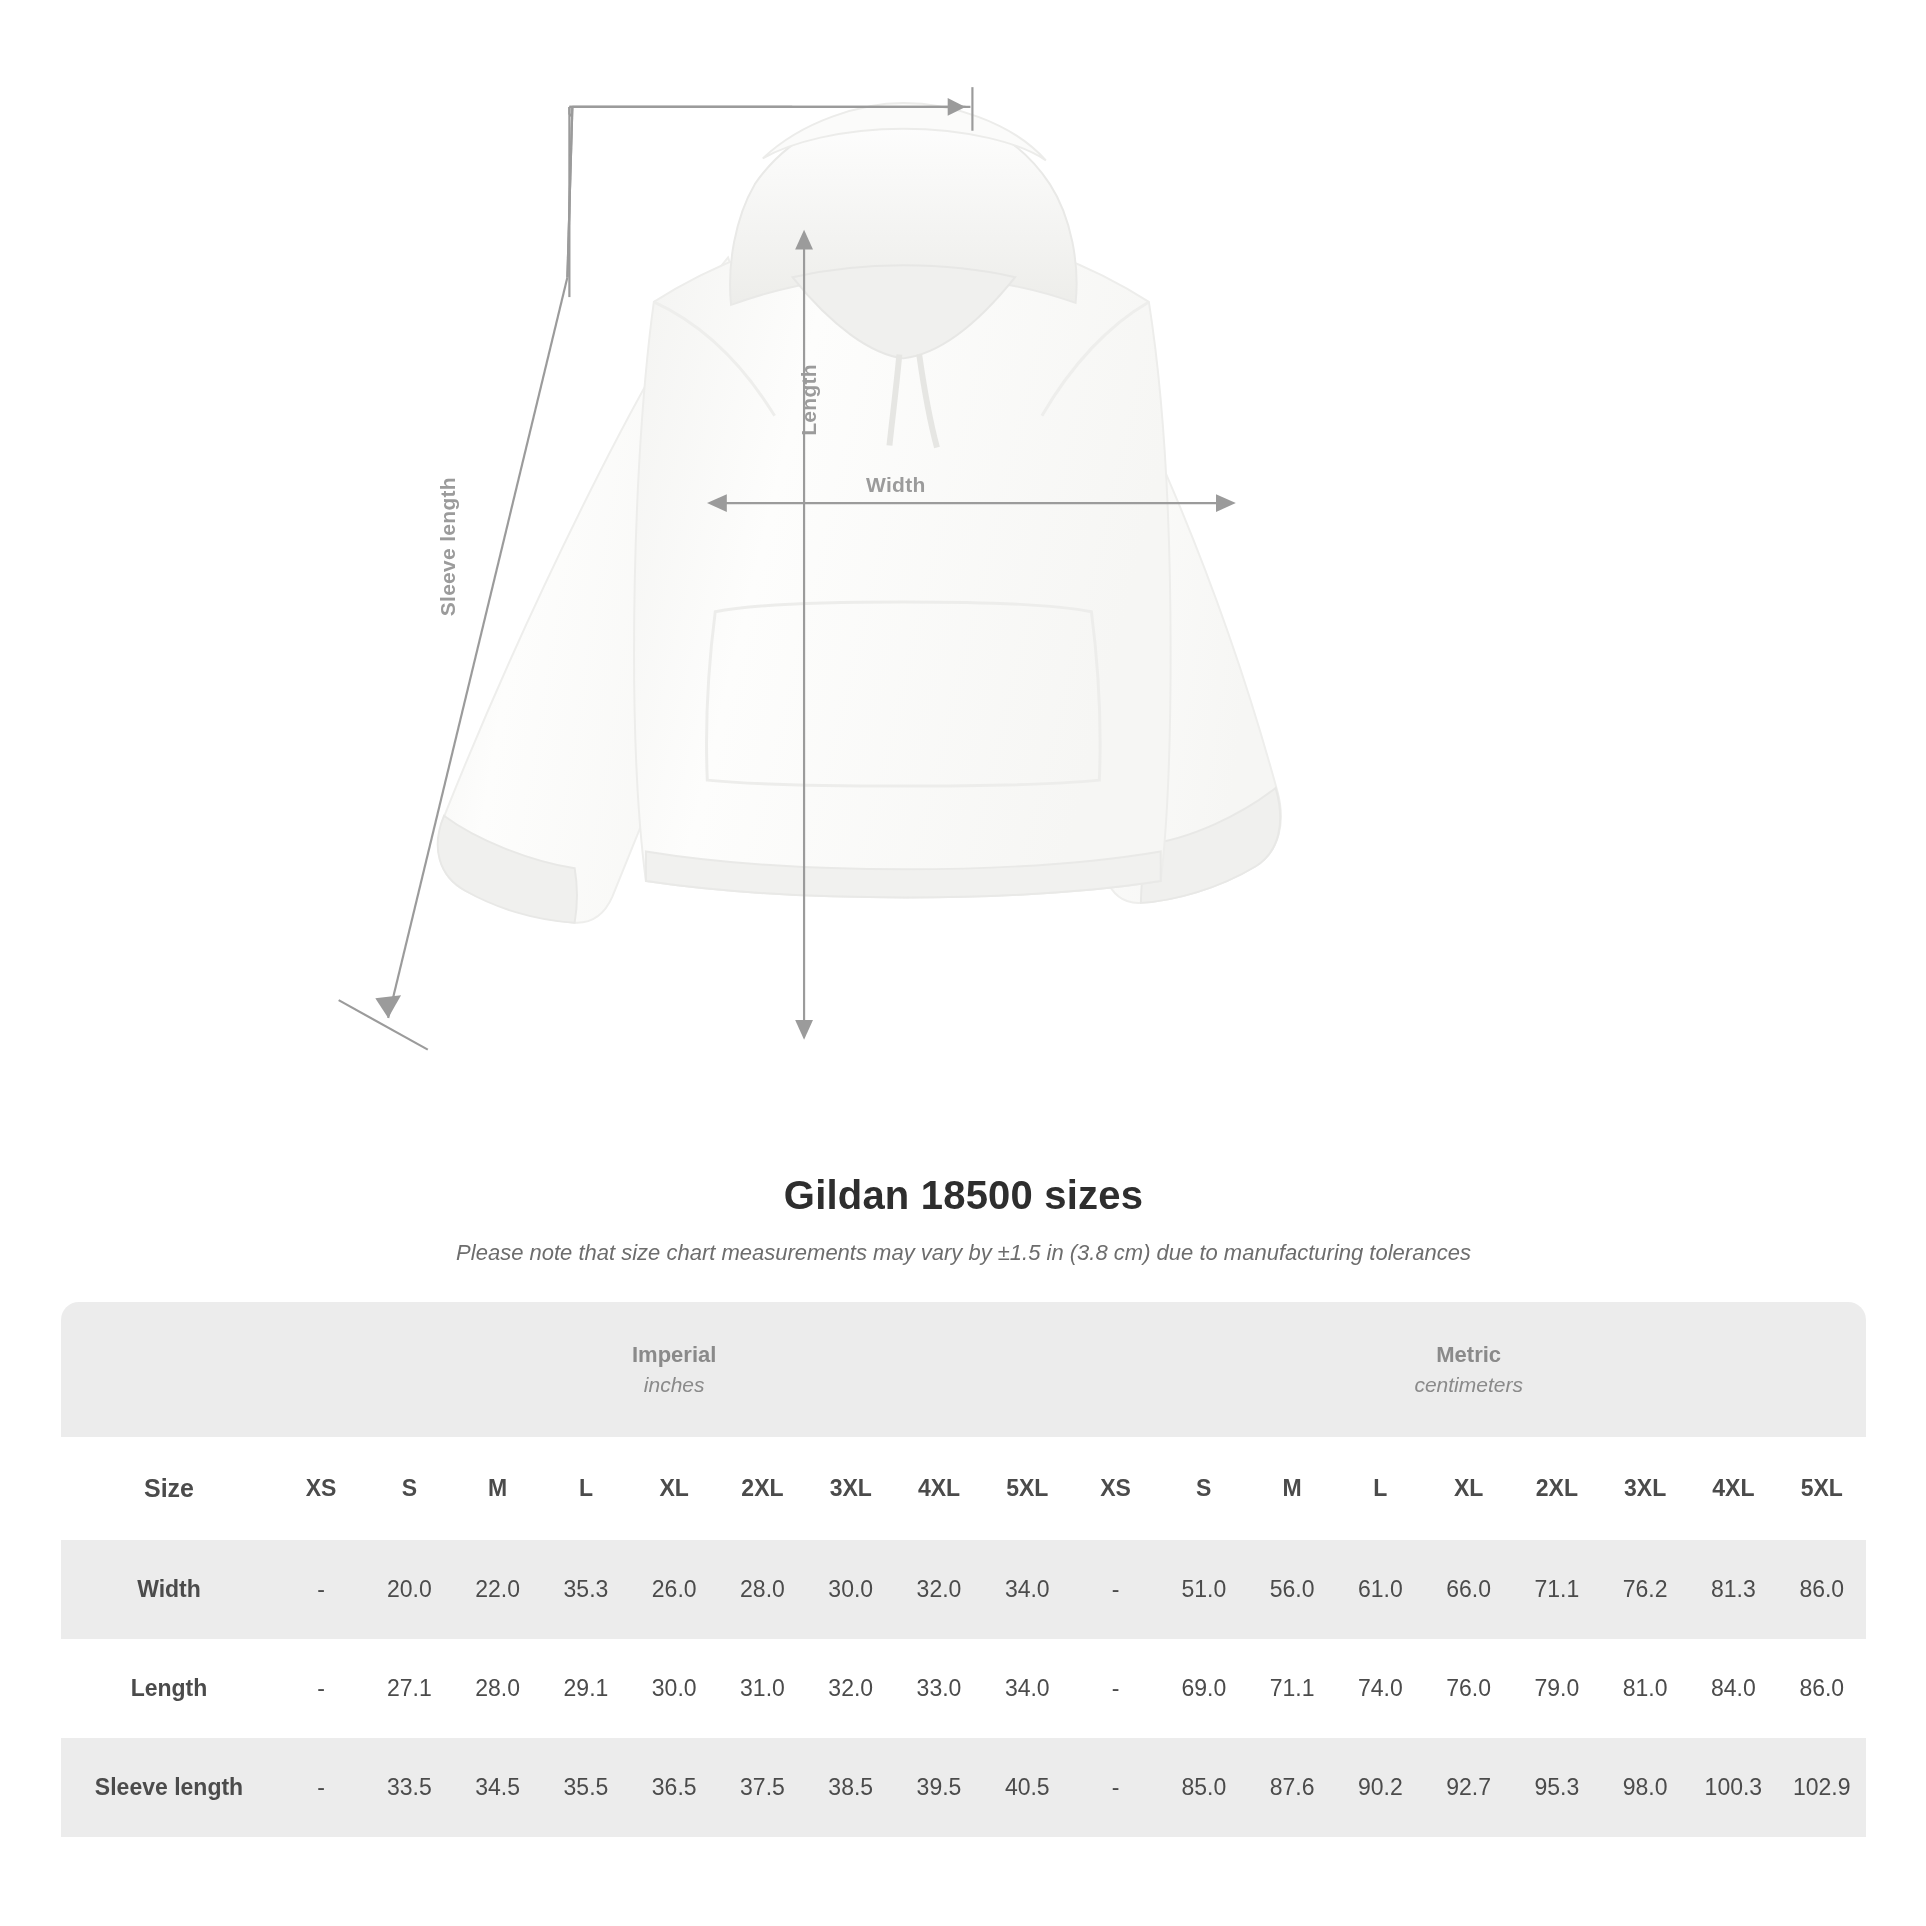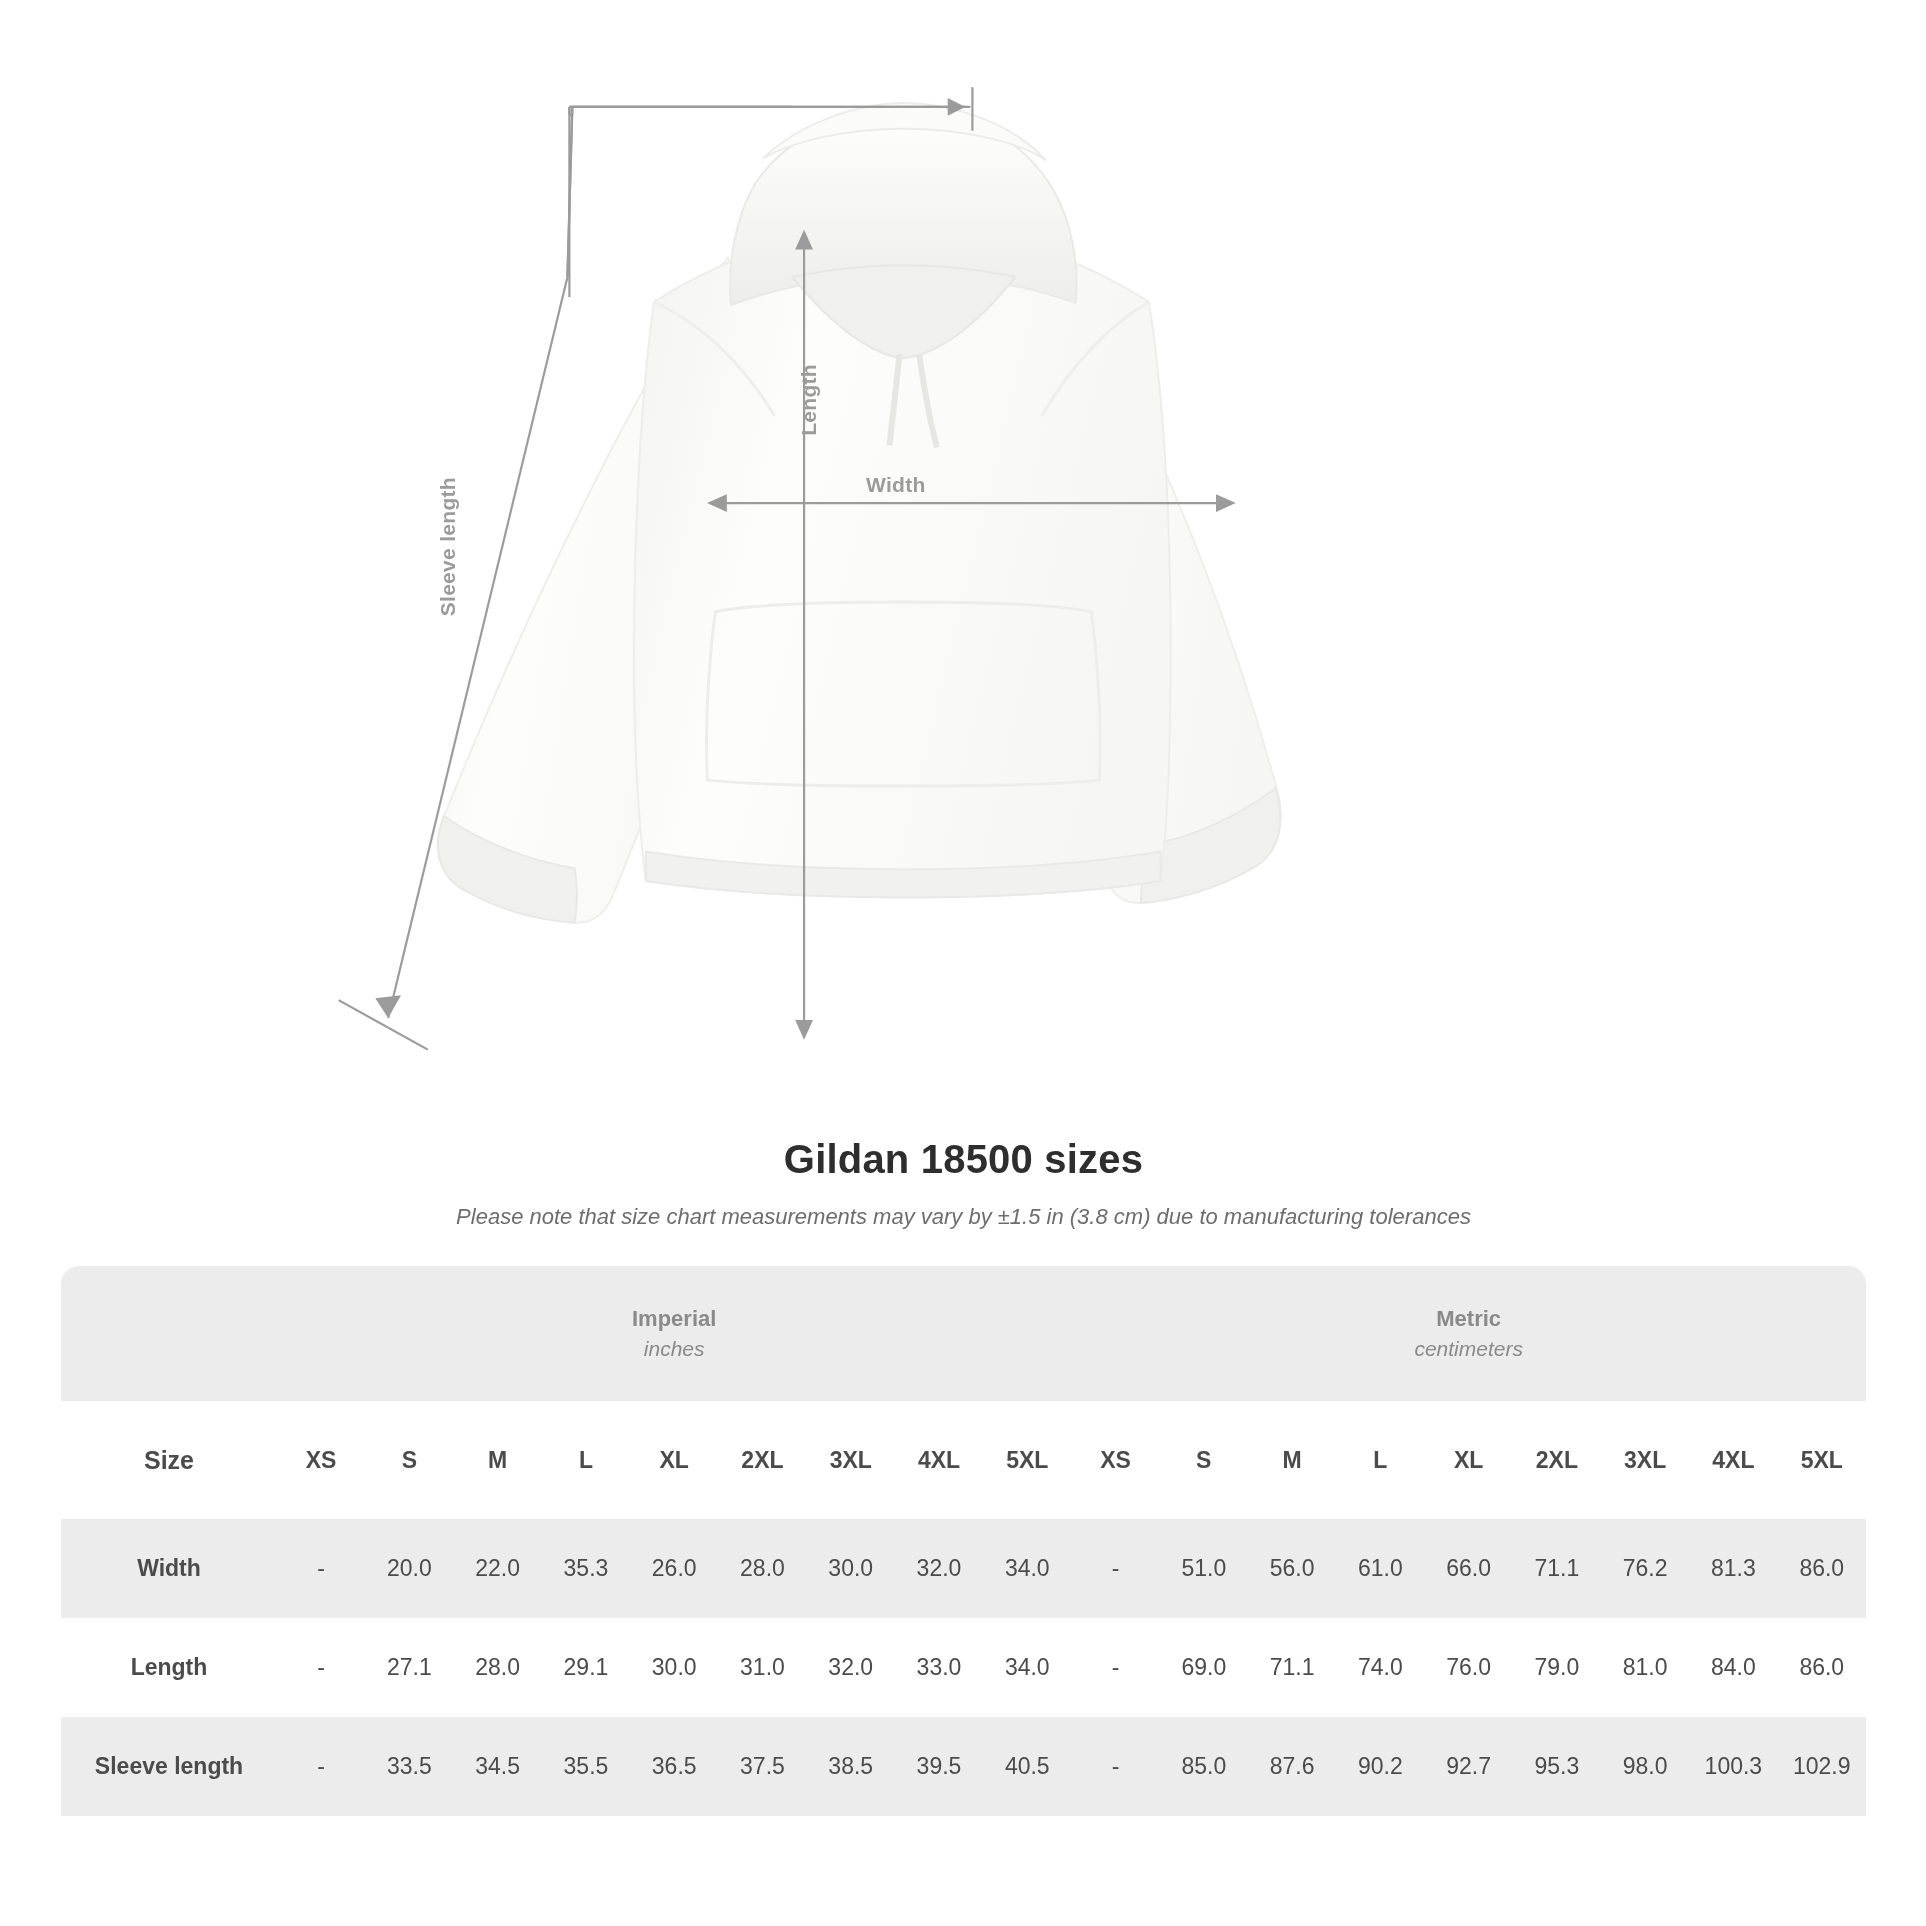--- a/index.html
+++ b/index.html
@@ -47,21 +47,21 @@
     transform: rotate(180deg);
   }
   .lbl-width { left: 866px; top: 473px; }
   .lbl-sleeve {
     left: 436px; top: 477px;
     writing-mode: vertical-rl;
     transform: rotate(180deg) translateX(0);
   }
 
   
-  .title-block { text-align: center; margin-top: 18px; }
+  .title-block { text-align: center; margin-top: 54px; }
   .chart-title {
     font-size: 40px;
     font-weight: bold;
     color: #2e2e2e;
     letter-spacing: 0.2px;
   }
   .chart-note {
     margin-top: 22px;
     font-size: 22px;
     font-style: italic;
@@ -97,21 +97,21 @@
     line-height: 1.15;
   }
   .unit-sub {
     font-size: 21px;
     font-style: italic;
     color: #8a8a8a;
     margin-top: 6px;
     text-align: center;
   }
   .hdr-row td {
-    height: 118px;
+    height: 103px;
     background: #ffffff;
     font-weight: bold;
     font-size: 24px;
     color: #555;
   }
   .hdr-row td.rowhead { font-size: 25px; }
   .data-row td { height: 99px; }
   .data-row.shade td { background: #ececec; }
   .data-row.plain td { background: #ffffff; }
   td.rowhead {

